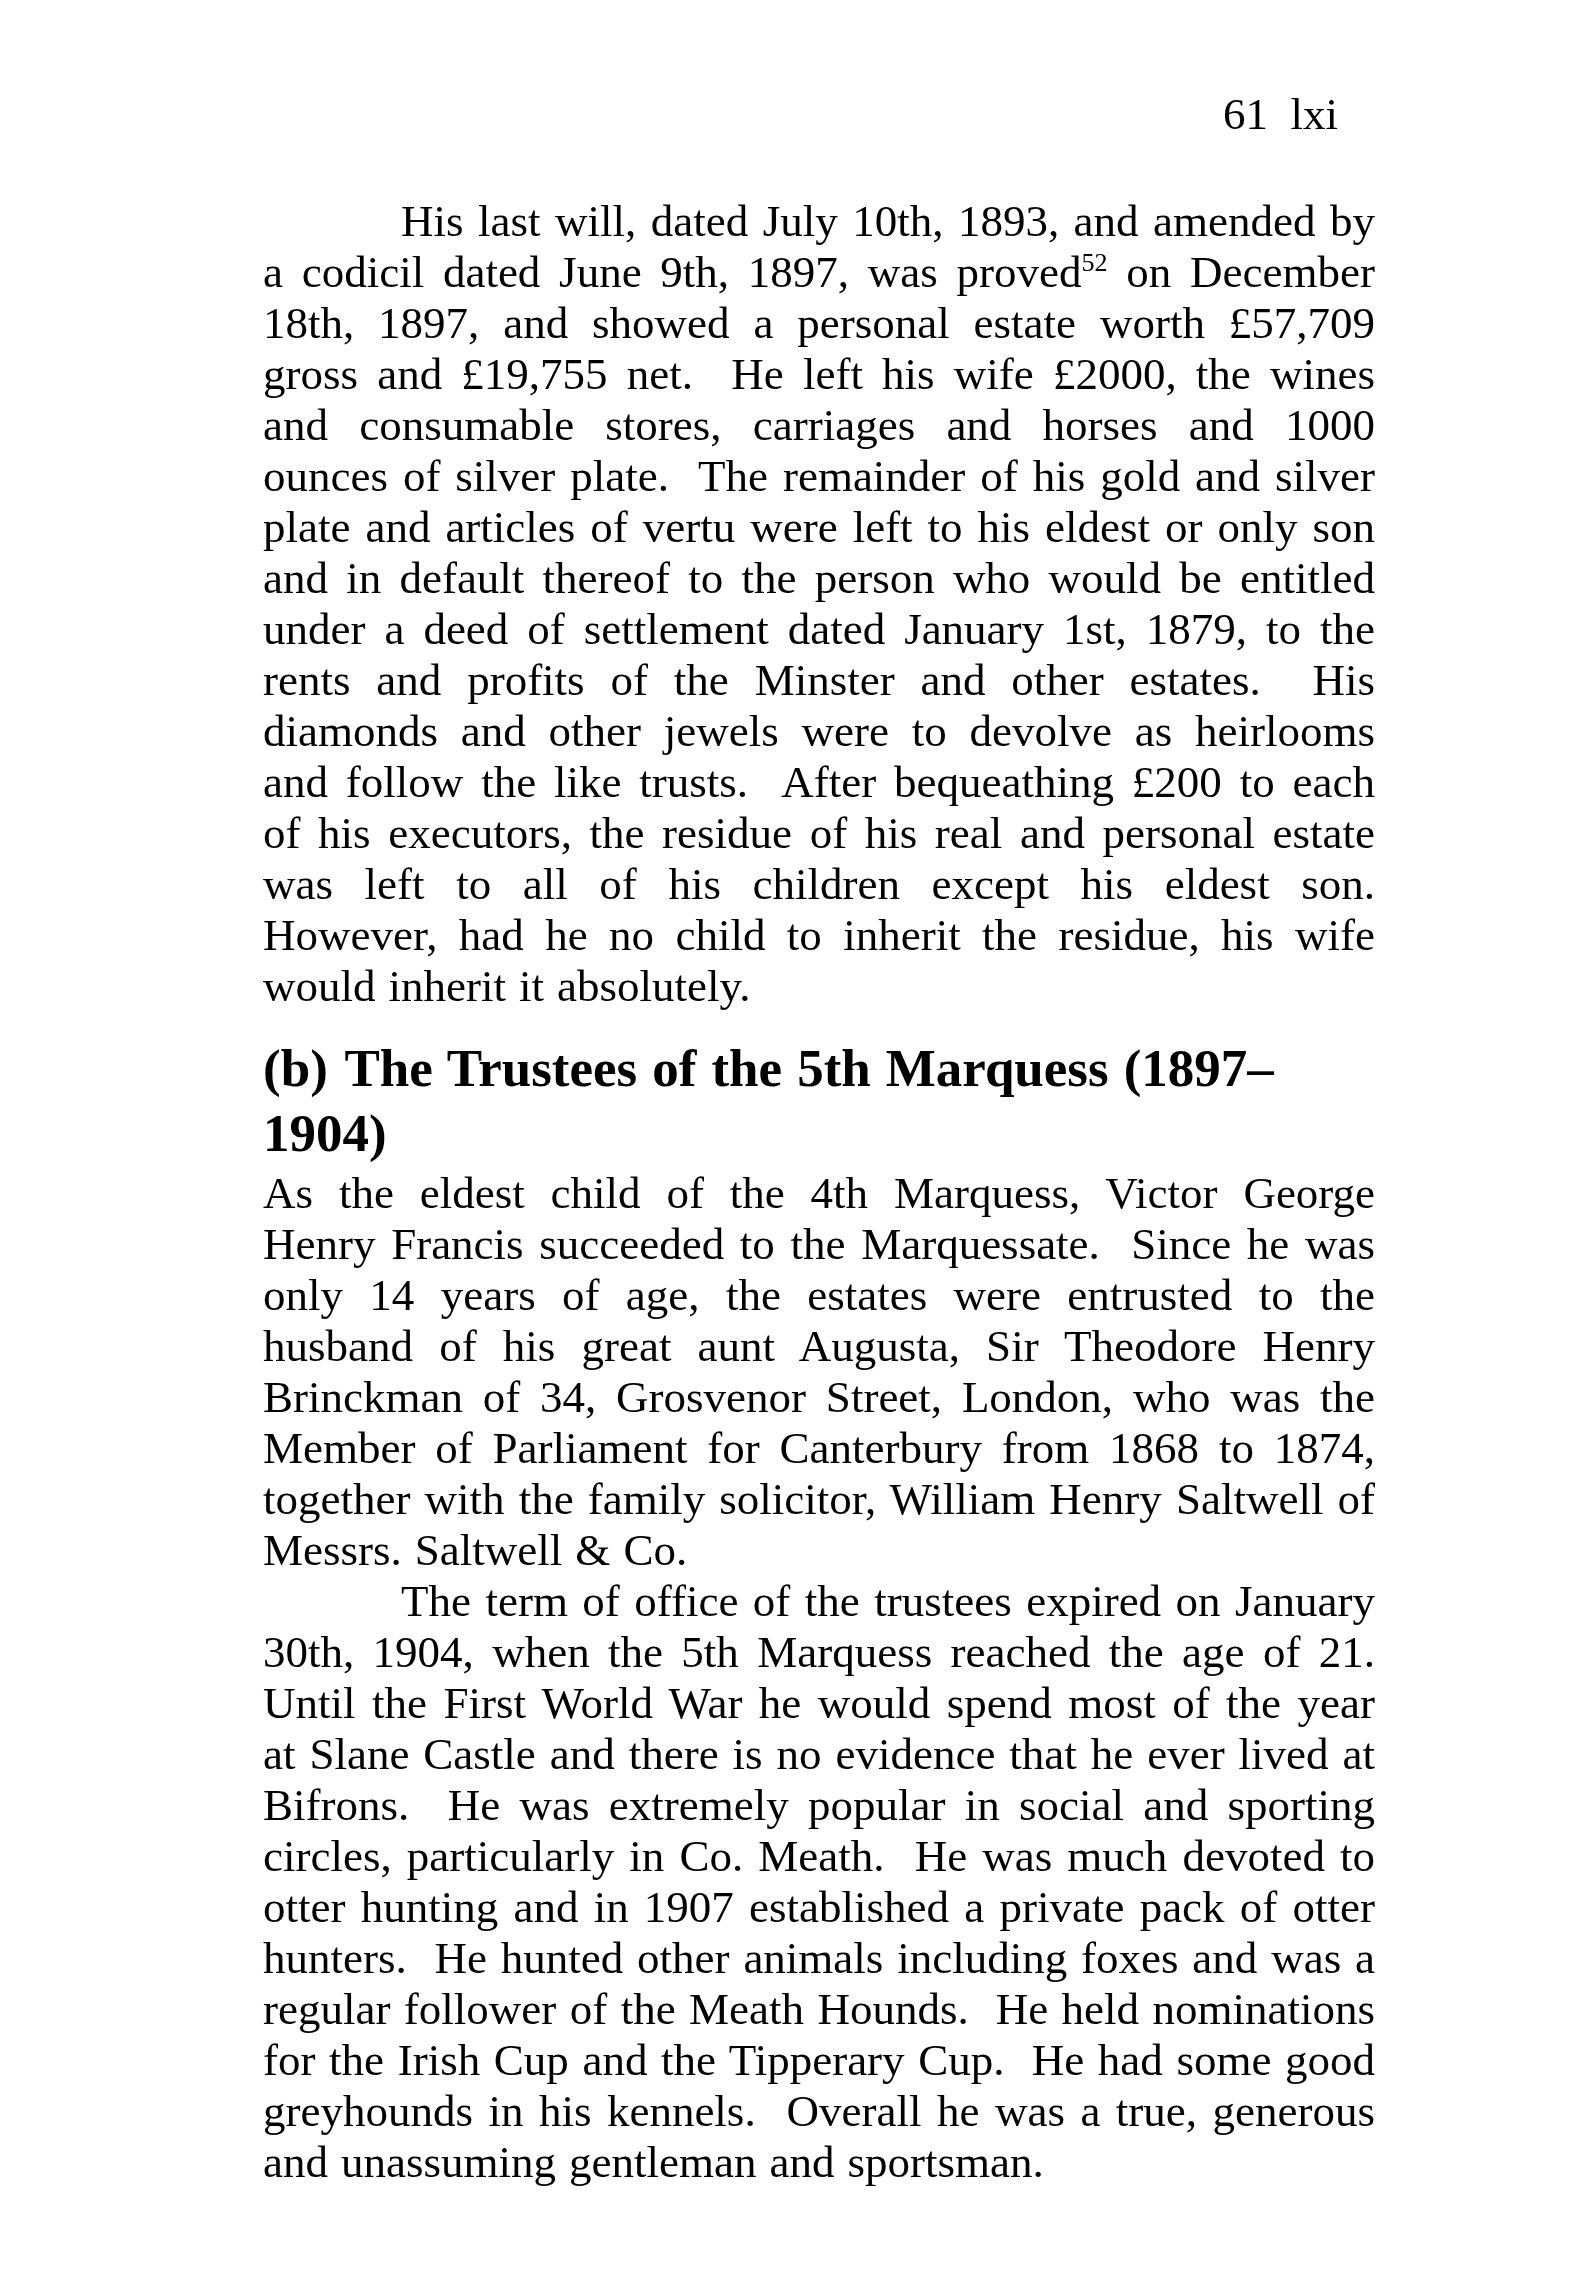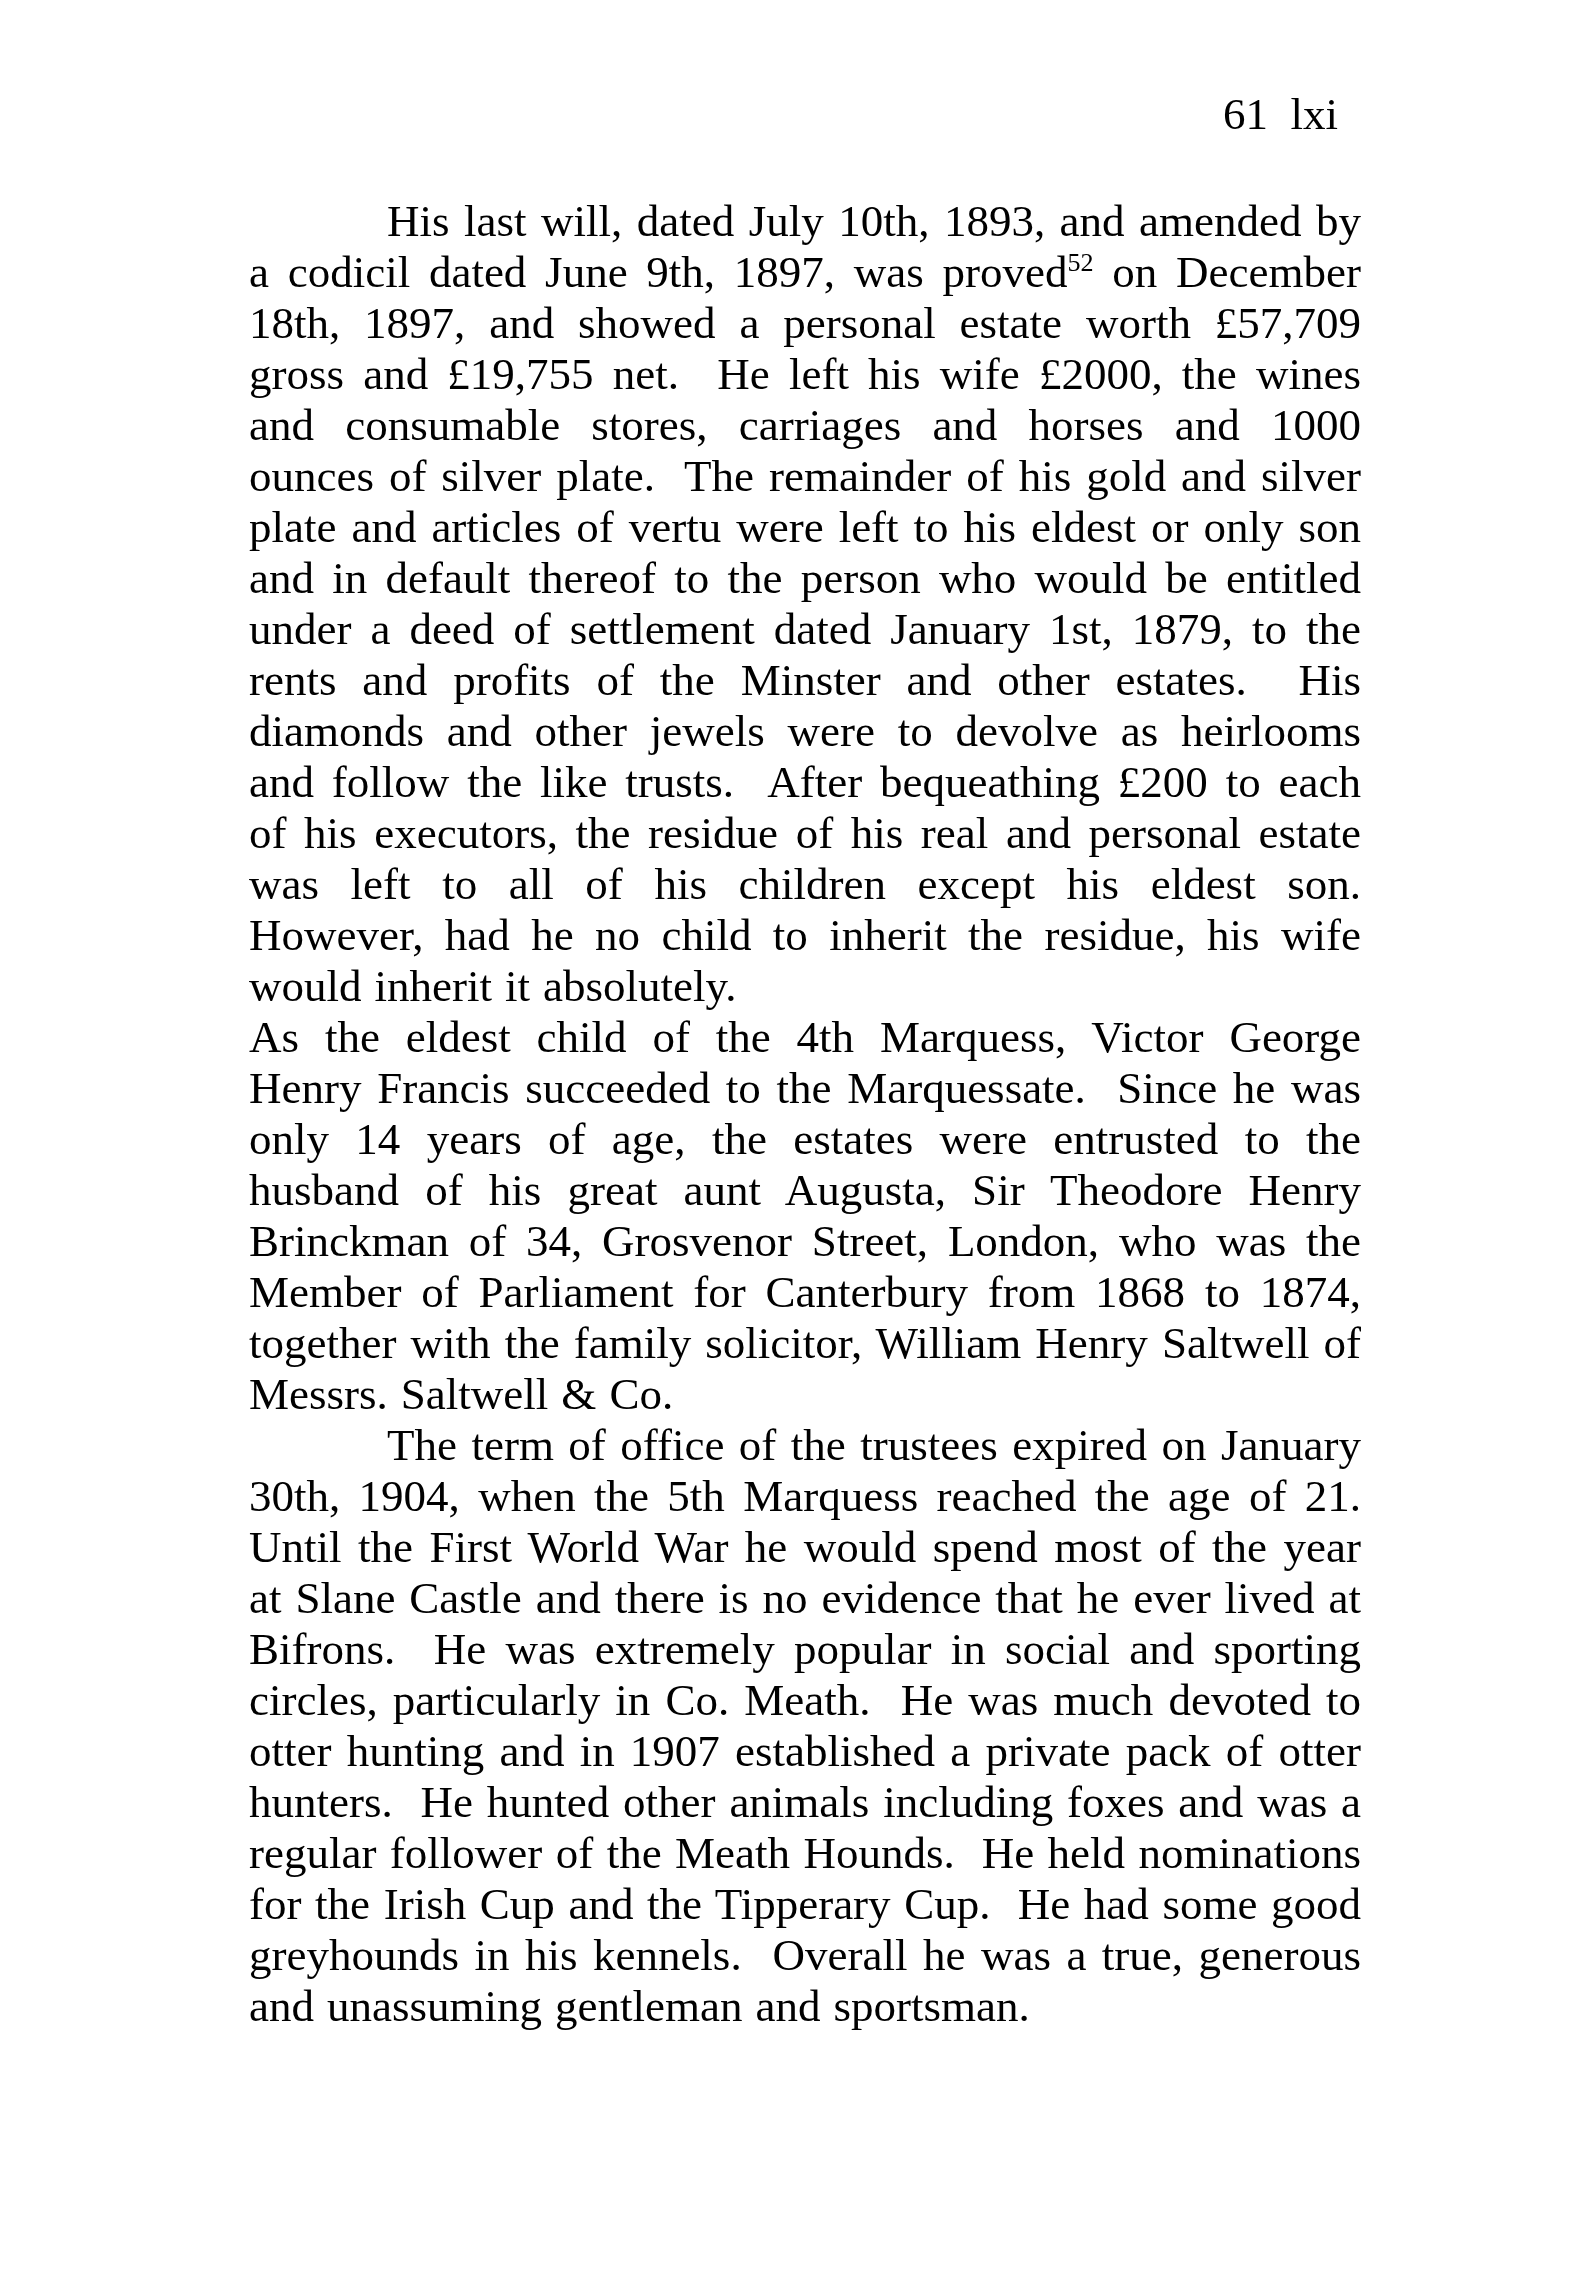--- a/index.html
+++ b/index.html
@@ -22,21 +22,21 @@
     left: 0;
     right: 251px;
     text-align: right;
     font-size: 45px;
     line-height: 51px;
     white-space: pre;
   }
   .content {
     position: absolute;
     top: 196px;
-    left: 249px;
+    left: 263px;
     width: 1112px;
     font-size: 45px;
     line-height: 51px;
     text-align: justify;
     word-spacing: 1.8px;
   }
   .content p {
     margin: 0;
     white-space: pre-wrap;
   }
@@ -66,20 +66,21 @@
 <body>
 
 <div class="page">
 
   <div class="folio">61  lxi</div>
 
   <div class="content">
 
     <p class="first-indent"><span>His last will, dated July 10th, 1893, and amended by a codicil dated June 9th, 1897, was proved</span><sup class="footnote">52</sup><span> on December 18th, 1897, and showed a personal estate worth £57,709 gross and £19,755 net.  He left his wife £2000, the wines and consumable stores, carriages and horses and 1000 ounces of silver plate.  The remainder of his gold and silver plate and articles of vertu were left to his eldest or only son and in default thereof to the person who would be entitled under a deed of settlement dated January 1st, 1879, to the rents and profits of the Minster and other estates.  His diamonds and other jewels were to devolve as heirlooms and follow the like trusts.  After bequeathing £200 to each of his executors, the residue of his real and personal estate was left to all of his children except his eldest son.  However, had he no child to inherit the residue, his wife would inherit it absolutely.</span></p>
 
+    <h2 class="section-heading"><span class="label gap-b">(b)</span><span>The Trustees of the 5th Marquess (1897–1904)</span></h2>
 
     <p>As the eldest child of the 4th Marquess, Victor George Henry Francis succeeded to the Marquessate.  Since he was only 14 years of age, the estates were entrusted to the husband of his great aunt Augusta, Sir Theodore Henry Brinckman of 34, Grosvenor Street, London, who was the Member of Parliament for Canterbury from 1868 to 1874, together with the family solicitor, William Henry Saltwell of Messrs. Saltwell &amp; Co.</p>
 
 
     <p class="first-indent">The term of office of the trustees expired on January 30th, 1904, when the 5th Marquess reached the age of 21.  Until the First World War he would spend most of the year at Slane Castle and there is no evidence that he ever lived at Bifrons.  He was extremely popular in social and sporting circles, particularly in Co. Meath.  He was much devoted to otter hunting and in 1907 established a private pack of otter hunters.  He hunted other animals including foxes and was a regular follower of the Meath Hounds.  He held nominations for the Irish Cup and the Tipperary Cup.  He had some good greyhounds in his kennels.  Overall he was a true, generous and unassuming gentleman and sportsman.</p>
 
   </div>
 
 </div>
 

